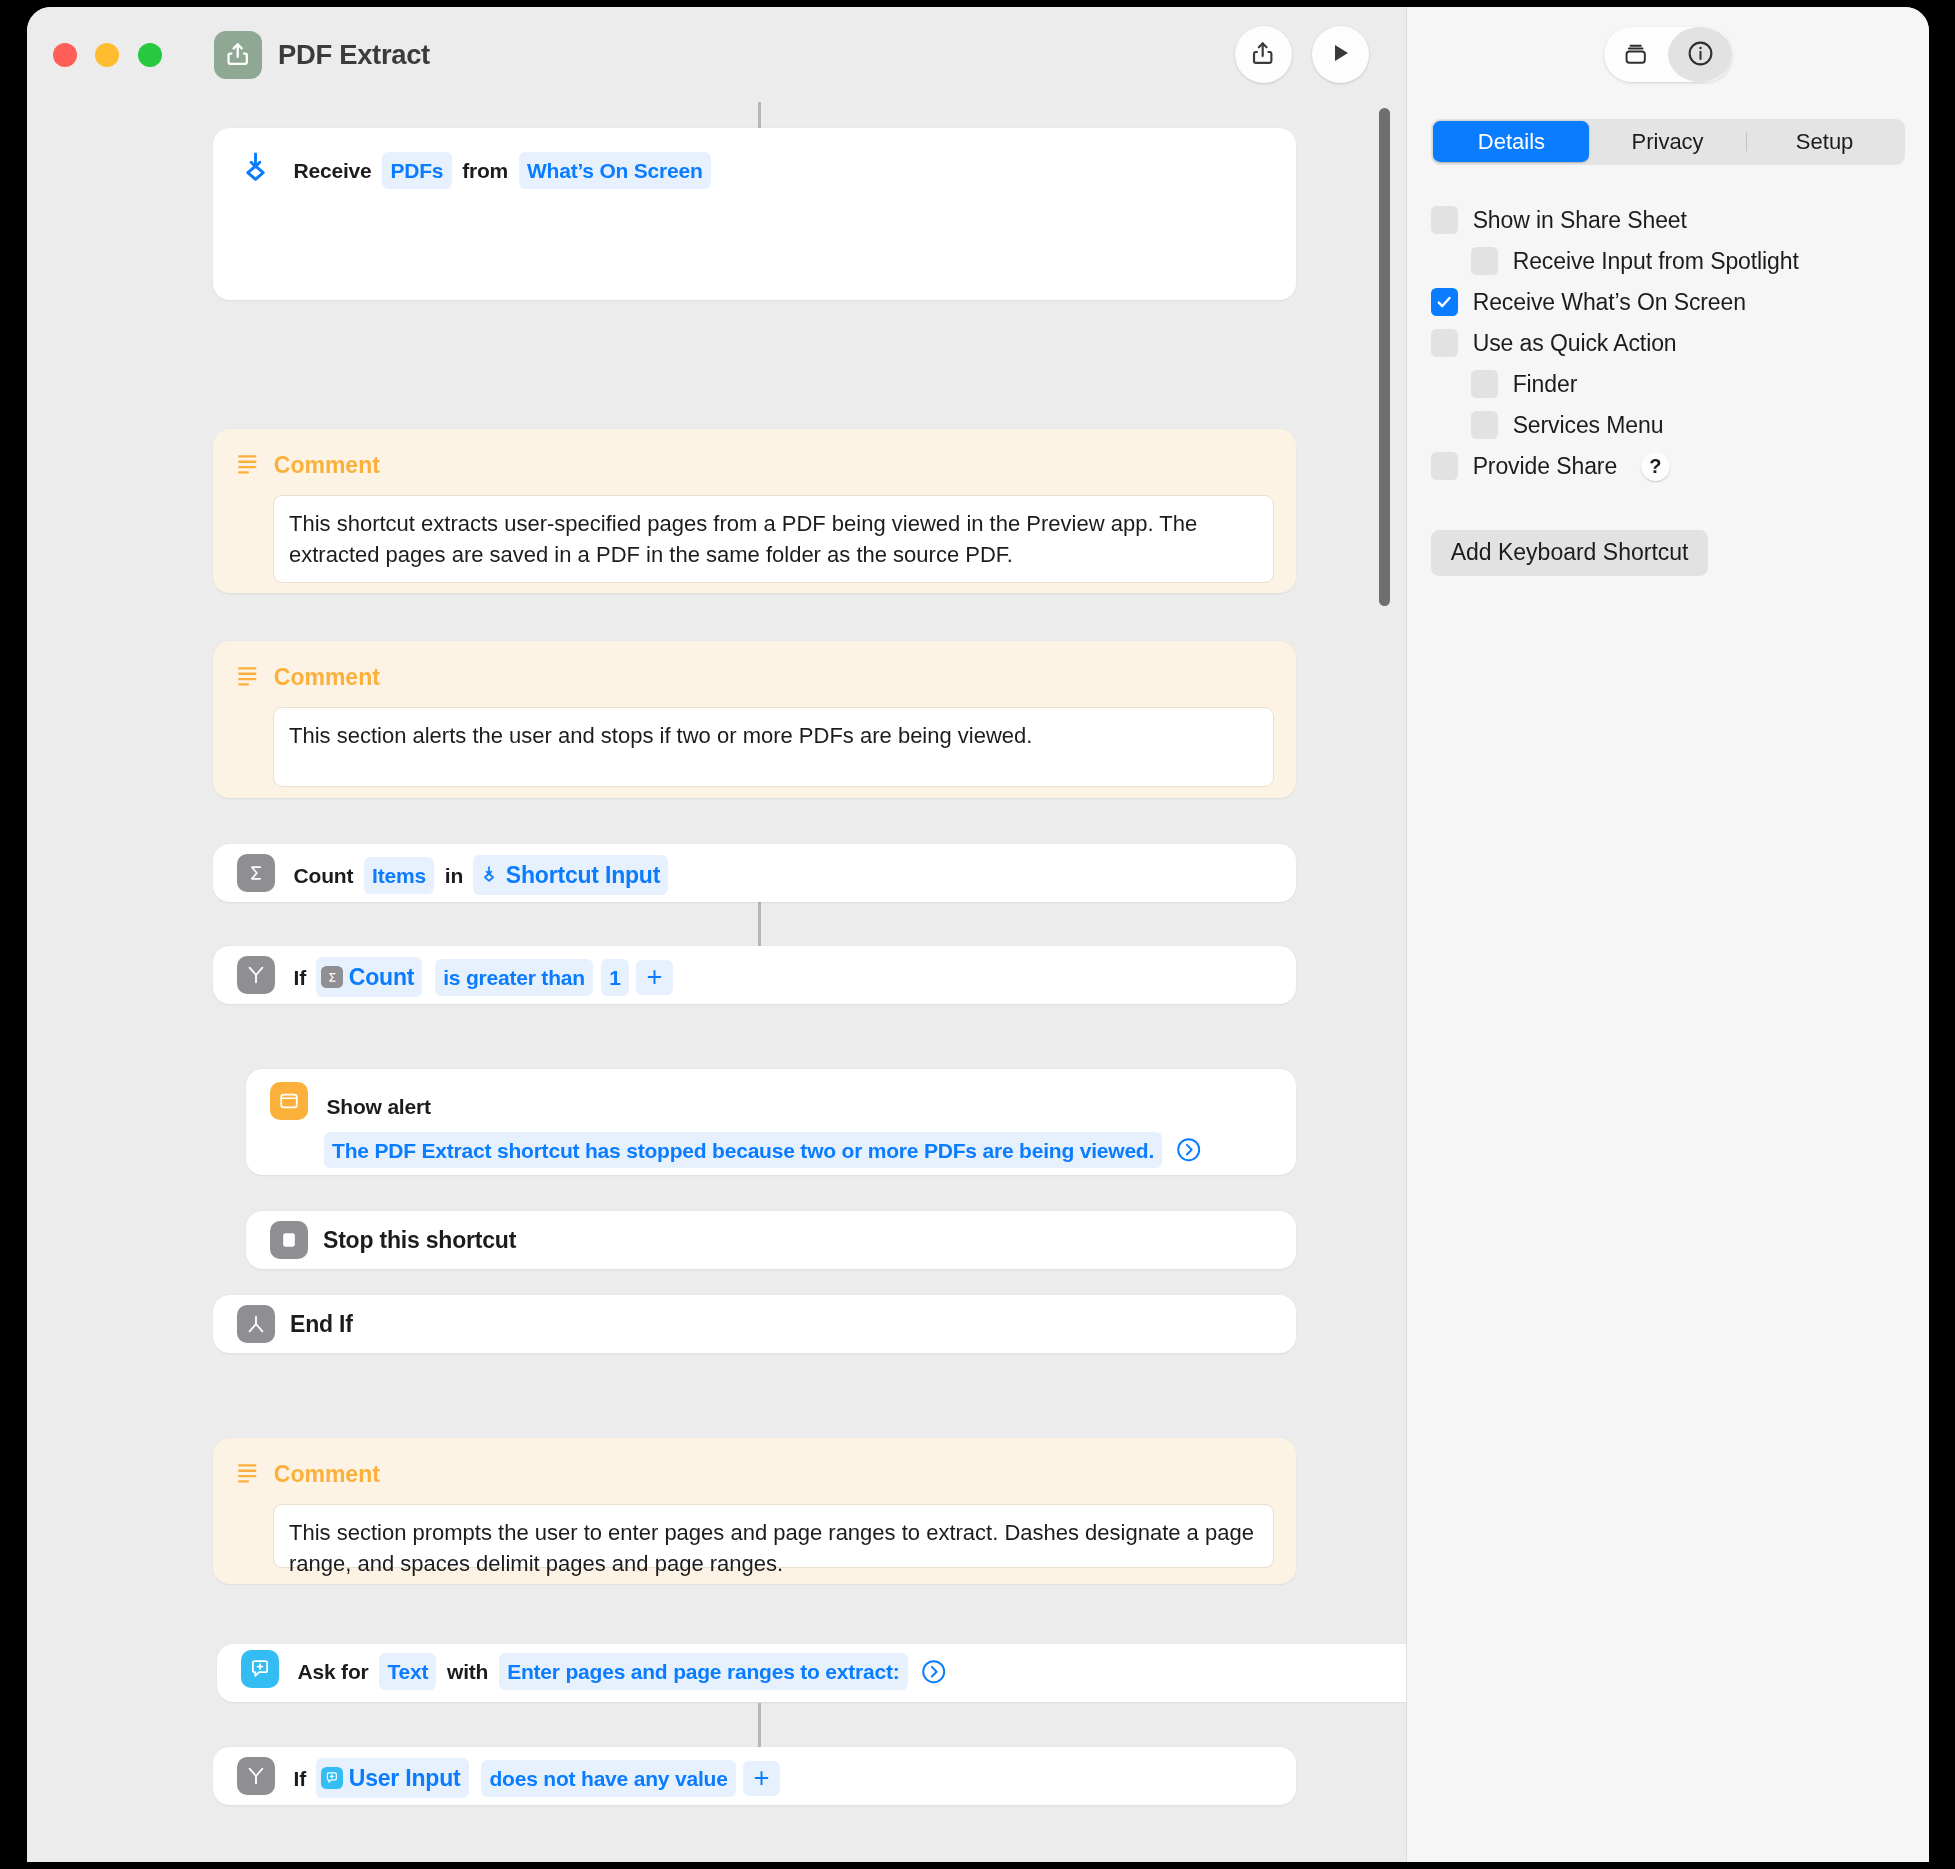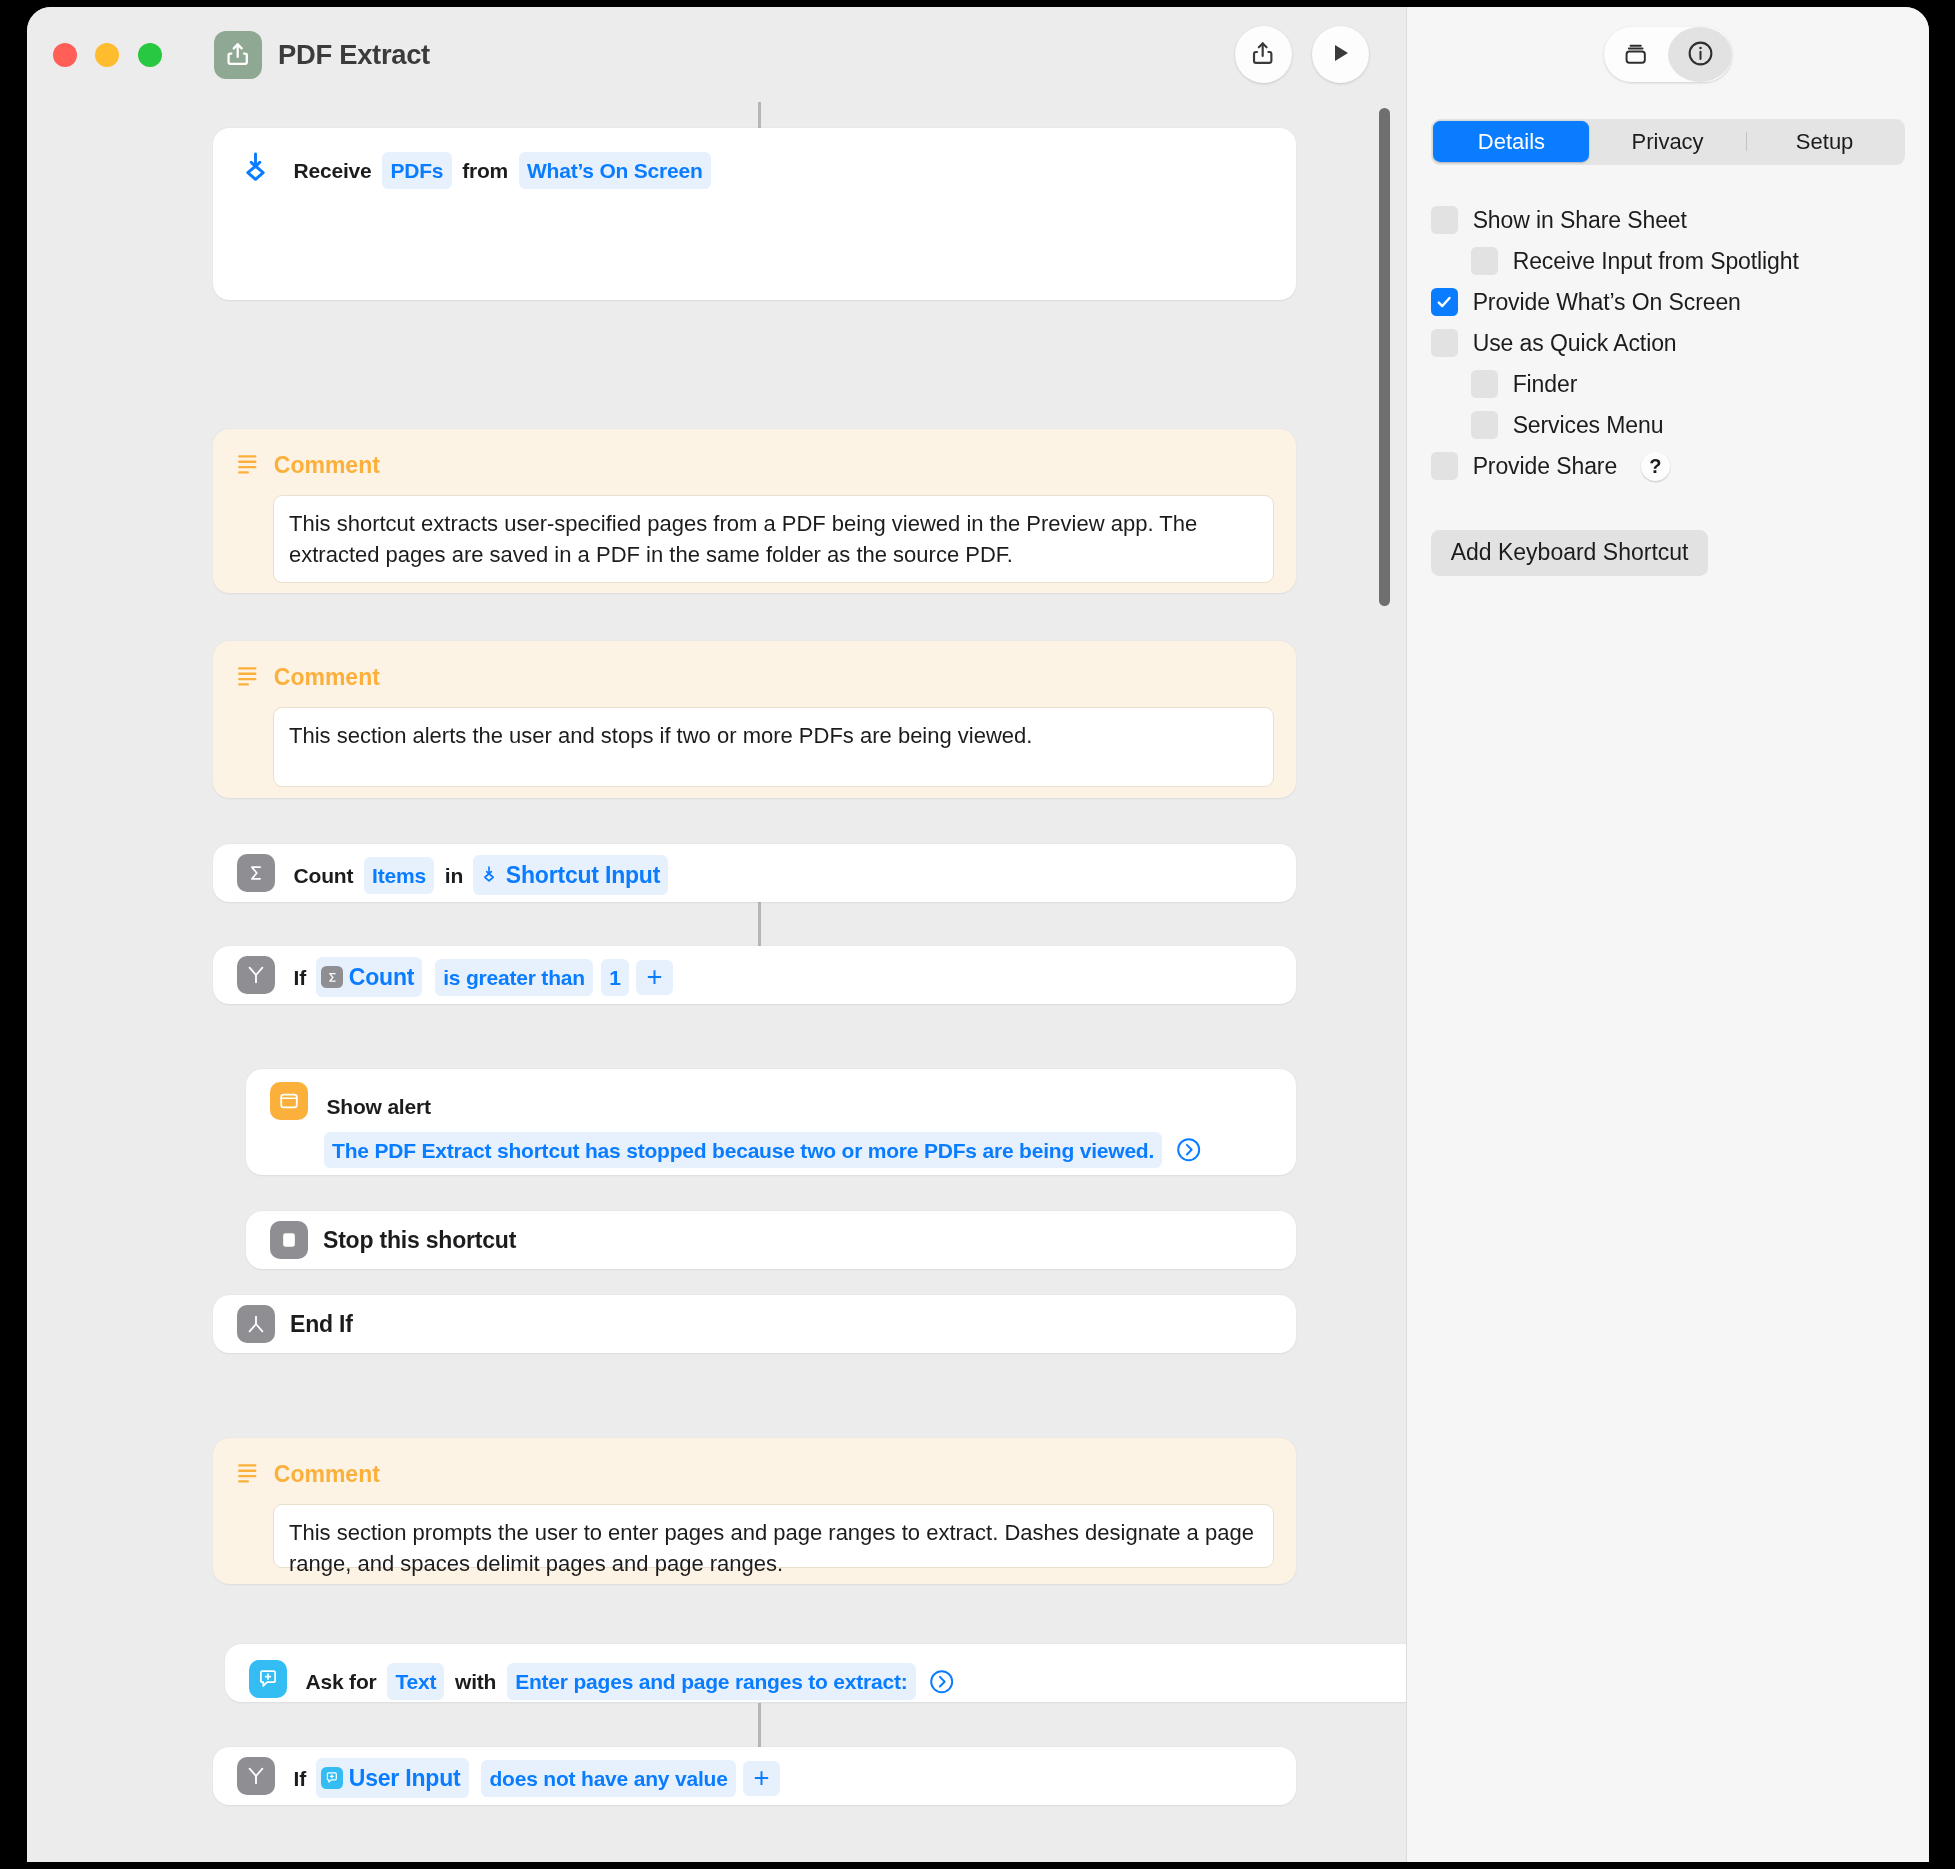--- a/index.html
+++ b/index.html
@@ -537,21 +537,21 @@
                   <path d="M4 11h15"></path>
                   <path d="M4 16h15"></path>
                   <path d="M4 21h8"></path>
               </svg>
             </span>
             <span class="comment-label">Comment</span>
           </div>
           <div class="comment-box" style="margin-left:38px; margin-top:11px; height:64px;">This section prompts the user to enter pages and page ranges to extract. Dashes designate a page range, and spaces delimit pages and page ranges.</div>
         </div>
 
-        <div class="card" style="left:198px; top:1542px; width:1280px; height:58px; padding:16px 24px;">
+        <div class="card" style="left:190px; top:1542px; width:1280px; height:58px; padding:6px 24px;">
           <div class="row-inner">
             <div class="act-icon cyan">
               <svg width="22" height="22" viewBox="0 0 24 24" fill="none" stroke="#ffffff" stroke-width="1.9" stroke-linecap="round" stroke-linejoin="round">
                 <path d="M4.2 5.5a2 2 0 0 1 2-2h11.6a2 2 0 0 1 2 2v8a2 2 0 0 1-2 2H11l-4.2 4v-4H6.2a2 2 0 0 1-2-2z"></path>
                 <path d="M12 6.8v5.2M9.4 9.4h5.2"></path>
               </svg>
             </div>
             <div class="flowtext" style="margin-left:14.6px; line-height:38px;">
               <span class="tok plain">Ask for</span>
               <span class="tok">Text</span>
@@ -619,21 +619,21 @@
           <span class="cbx"></span>
           <span class="opt-label">Receive Input from Spotlight</span>
         </div>
 
         <div class="opt-row">
           <span class="cbx on">
             <svg width="18.3" height="18.3" viewBox="0 0 24 24" fill="none" stroke="#ffffff" stroke-width="3.2" stroke-linecap="round" stroke-linejoin="round">
               <path d="M5 12.5l4.6 4.6L19 6.6"></path>
             </svg>
           </span>
-          <span class="opt-label">Provide What’s On Screen</span>
+          <span class="opt-label">Receive What’s On Screen</span>
         </div>
 
         <div class="opt-row">
           <span class="cbx"></span>
           <span class="opt-label">Use as Quick Action</span>
         </div>
 
         <div class="opt-row indent">
           <span class="cbx"></span>
           <span class="opt-label">Finder</span>

